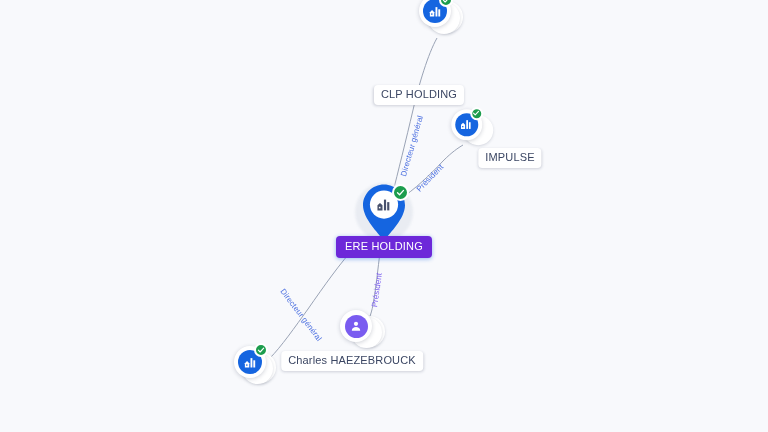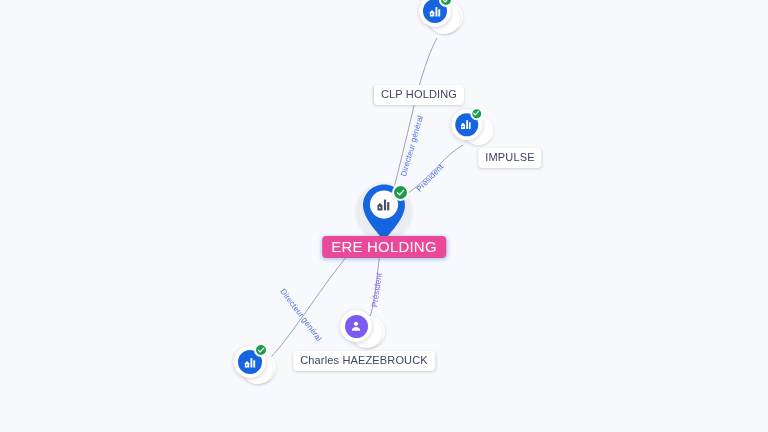--- a/index.html
+++ b/index.html
@@ -118,23 +118,23 @@
     font-size: 11px;
     line-height: 13px;
     color: #3b4663;
     background: #ffffff;
     border-radius: 4px;
     padding: 3px 7px 4px 7px;
     box-shadow: 0 1px 3px rgba(40,50,80,.20);
     letter-spacing: .15px;
   }
   .node-label.primary {
-    background: #ec4899;
+    background: #6d28d9;
     color: #ffffff;
-    font-size: 15px;
+    font-size: 11px;
     font-weight: 400;
     padding: 4px 9px 5px 9px;
     box-shadow: 0 1px 4px rgba(21,101,224,.45);
     letter-spacing: .2px;
   }
 
   
   .edge-label {
     position: absolute;
     white-space: nowrap;
@@ -241,21 +241,21 @@
       <div class="avatar-circle" style="width:32px;height:32px;margin-left:-16px;margin-top:-16px;">
         <div class="avatar-inner person" style="width:23px;height:23px;">
           <svg width="14" height="14" viewBox="0 0 24 24" aria-hidden="true">
             <circle cx="12" cy="8.3" r="3.6" fill="#ffffff"></circle>
             <path d="M4.8 20c0-4 3.3-6.3 7.2-6.3S19.2 16 19.2 20z" fill="#ffffff"></path>
           </svg>
         </div>
       </div>
     </div>
   </div>
-  <div class="node-label" style="left:364px; top:351px;">Charles HAEZEBROUCK</div>
+  <div class="node-label" style="left:352px; top:351px;">Charles HAEZEBROUCK</div>
 
   <div class="node" style="left:384px; top:212px;">
     <div class="pin-halo"></div>
     <div class="pin-wrap">
       <svg width="52" height="62" viewBox="0 0 52 62" aria-hidden="true">
         <path d="M26 3.5c-11.6 0-21 9.3-21 20.8 0 13.4 15.6 28.2 19.5 33.6 0.8 1.1 2.2 1.1 3 0C31.4 52.5 47 37.7 47 24.3 47 12.8 37.6 3.5 26 3.5z" fill="#1565e0"></path>
         <circle cx="26" cy="23.6" r="14.1" fill="#ffffff"></circle>
         <g transform="translate(17.3,15) scale(0.72)">
           <path d="M3 20h7v-7L6.5 9.6 3 13z" fill="#47506b"></path>
           <rect x="12" y="5" width="3" height="15" fill="#47506b"></rect>

